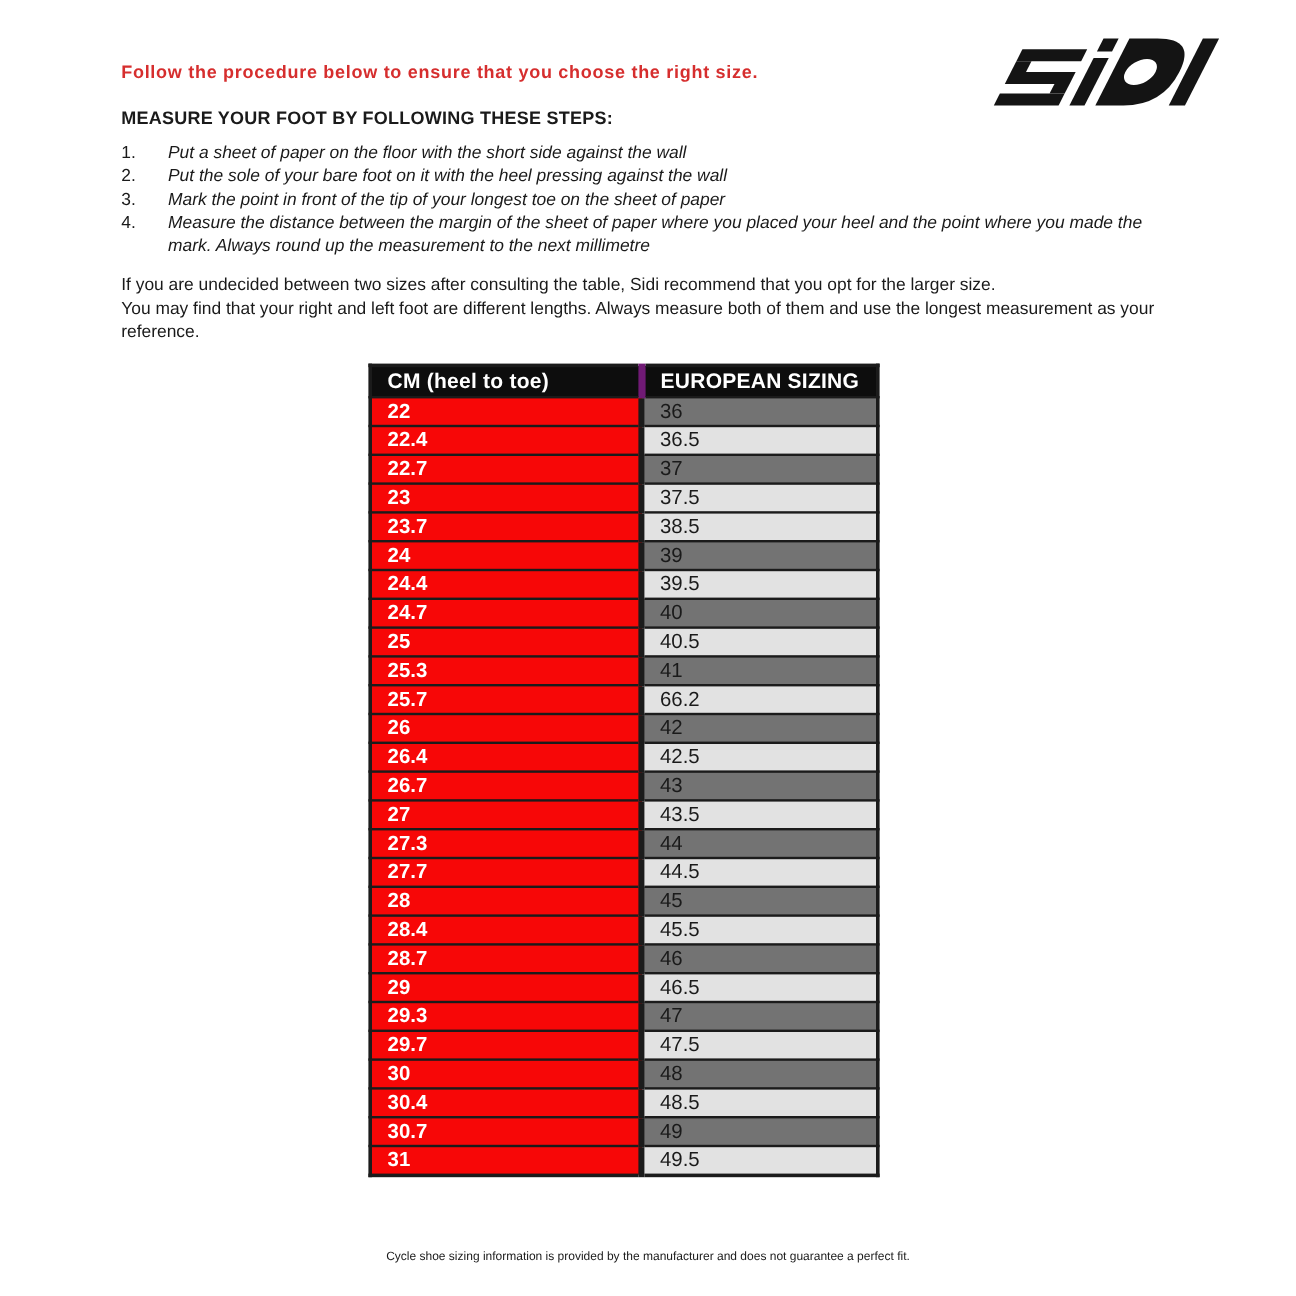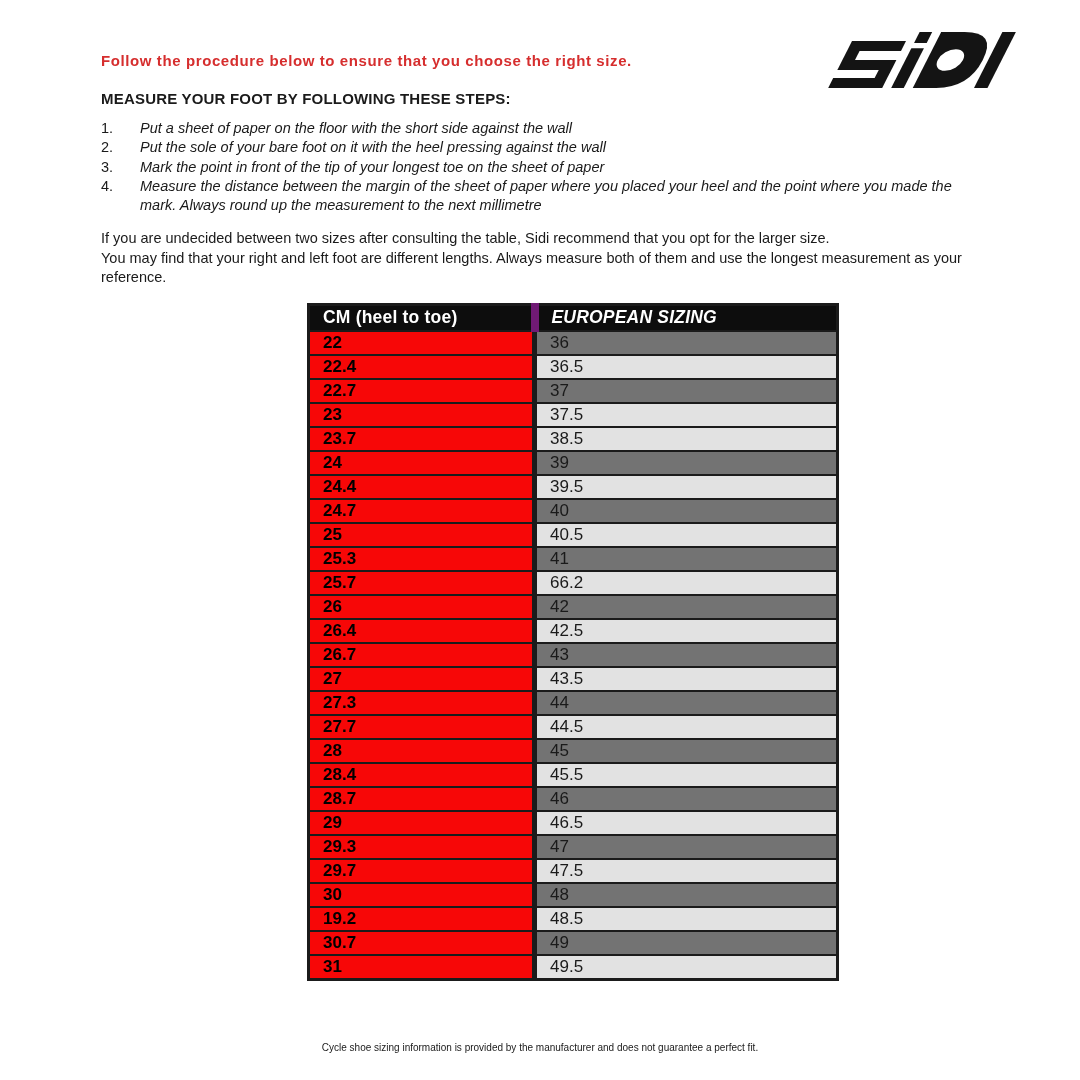--- a/index.html
+++ b/index.html
@@ -62,46 +62,46 @@
     left: 101px;
     top: 229px;
     width: 878px;
     font-size: 14.5px;
     line-height: 19.5px;
   }
   .sizing-table {
     position: absolute;
     left: 307px;
     top: 303px;
-    width: 532px;
+    width: 426px;
     border-collapse: collapse;
     border: 3px solid var(--border-dark);
   }
   .sizing-table th, .sizing-table td {
     padding: 0 0 0 13px;
     text-align: left;
     border: 2px solid var(--border-dark);
   }
   .sizing-table th {
     background: var(--header-black);
     color: #ffffff;
     font-size: 17.5px;
     font-weight: bold;
     height: 26px;
     letter-spacing: 0.2px;
   }
-  .sizing-table th.eu-h { border-left: 8px solid #701a75; font-style: italic; }
+  .sizing-table th.eu-h { border-left: 6px solid #701a75; }
   .sizing-table td {
     font-size: 17px;
     height: 22px;
     line-height: 22px;
   }
   .sizing-table td.cm {
     background: var(--table-red);
-    color: #000000;
+    color: #ffffff;
     font-weight: bold;
     width: 226px;
   }
   .sizing-table td.eu {
     background: #737373;
     color: var(--text-black);
     border-left: 5px solid var(--border-dark);
   }
   .sizing-table td.eu.alt { background: var(--row-alt-gray); }
   .footer-line {
@@ -266,21 +266,21 @@
         </tr>
         <tr>
           <td class="cm">29.7</td>
           <td class="eu alt">47.5</td>
         </tr>
         <tr>
           <td class="cm">30</td>
           <td class="eu">48</td>
         </tr>
         <tr>
-          <td class="cm">19.2</td>
+          <td class="cm">30.4</td>
           <td class="eu alt">48.5</td>
         </tr>
         <tr>
           <td class="cm">30.7</td>
           <td class="eu">49</td>
         </tr>
         <tr>
           <td class="cm">31</td>
           <td class="eu alt">49.5</td>
         </tr>

